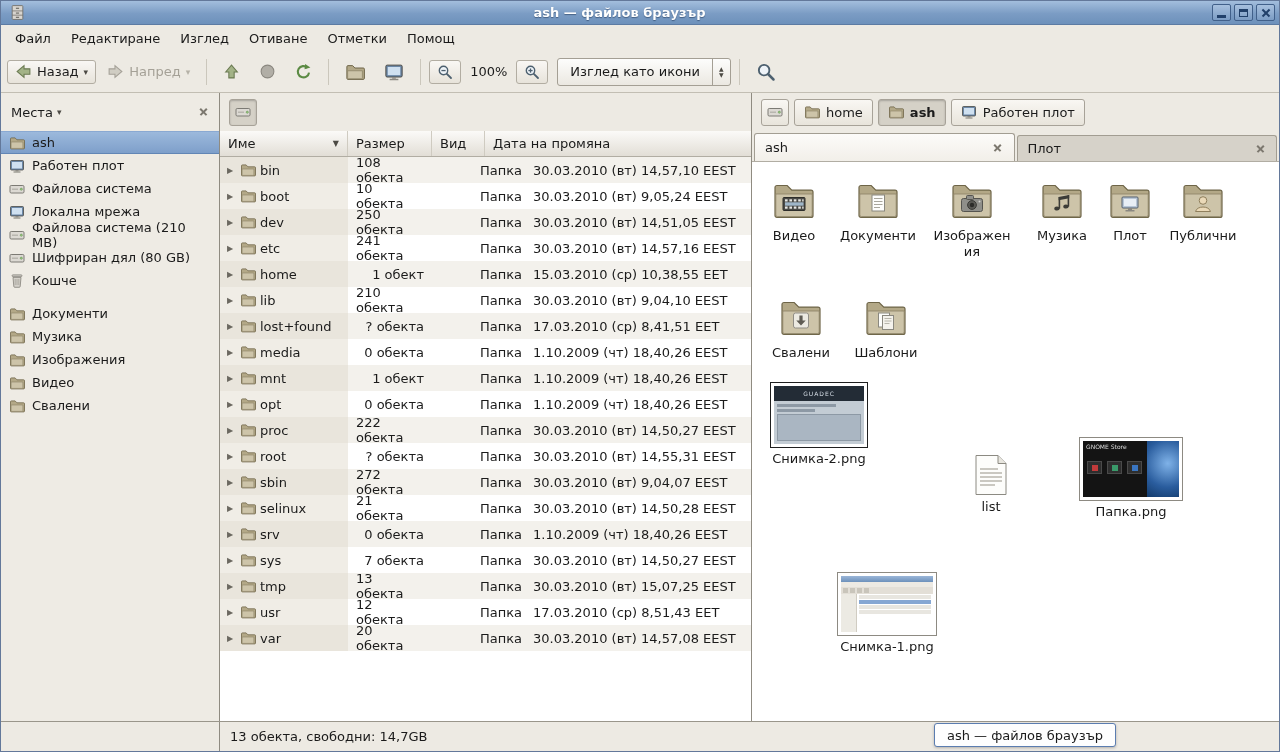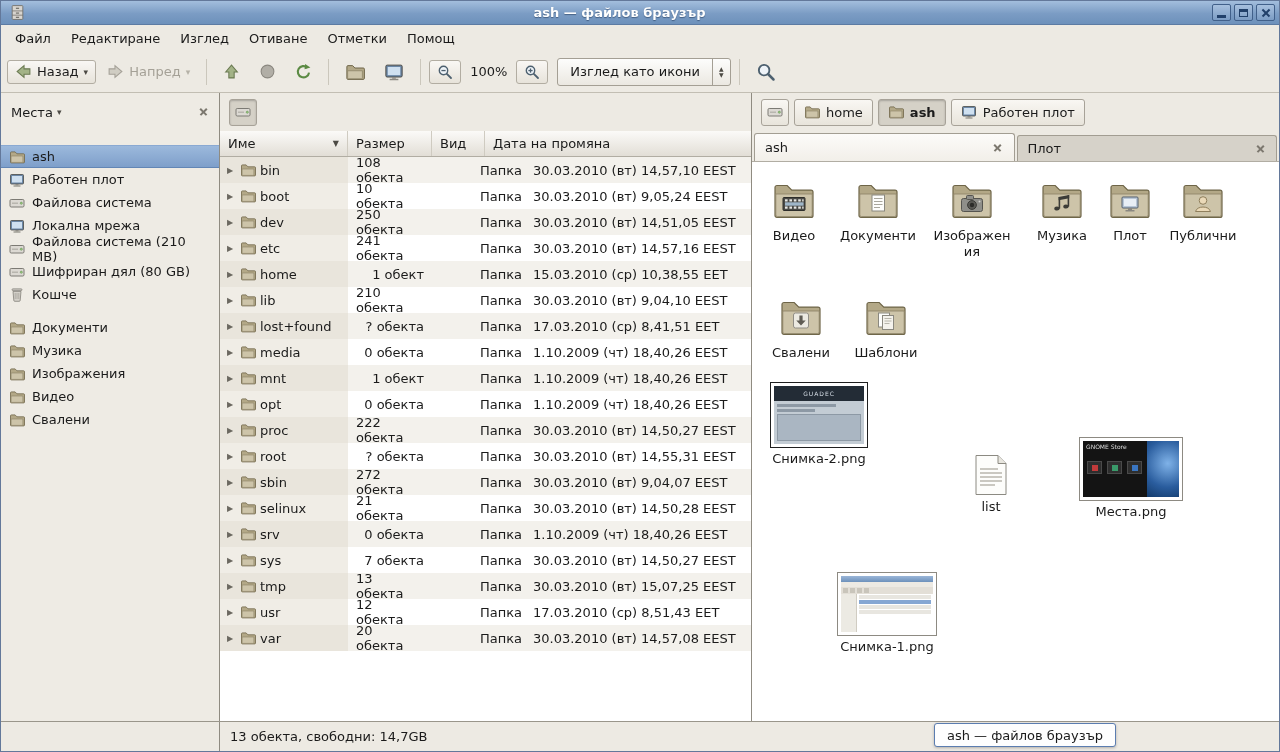--- a/index.html
+++ b/index.html
@@ -33,21 +33,21 @@
   .tb-btn.disabled .caret { color:#b6b2a8; }
   .tb-sep { width:1px; height:26px; background:#cbc7bc; margin:0 5px; }
   .zoom-label { padding:0 6px; }
   .combo { height:28px; margin-left:6px; border:1px solid #a49f94; border-radius:3px; background:linear-gradient(#fdfdfc,#ebe8e1); display:flex; align-items:stretch; }
   .combo-label { display:flex; align-items:center; padding:0 12px; }
   .combo-spin { width:18px; border-left:1px solid #a49f94; display:flex; flex-direction:column; align-items:center; justify-content:center; color:#4c4a44; }
   .combo-spin span { font-size:6px; line-height:6px; }
 
   
   .main { flex:1; display:flex; min-height:0; }
-  .sidebar { width:219px; flex:0 0 219px; border-right:1px solid #8f8b81; background:#eeebe4; display:flex; flex-direction:column;gap:14px; }
+  .sidebar { width:219px; flex:0 0 219px; border-right:1px solid #8f8b81; background:#eeebe4; display:flex; flex-direction:column; }
   .side-header { height:38px; flex:0 0 38px; display:flex; align-items:center; padding:0 10px; gap:4px; }
   .side-header .caret { font-size:9px; color:#4c4a44; }
   .side-header .spacer { flex:1; }
   .side-list { flex:1; }
   .side-item { height:23px; display:flex; align-items:center; gap:7px; padding:0 8px; }
   .side-item svg { flex:0 0 16px; }
   .side-item.selected { background:linear-gradient(#9cb9dc,#7e9fca); border-top:1px solid #8aa9d2; border-bottom:1px solid #6286b5; }
   .side-gap { height:10px; }
 
   
@@ -799,21 +799,21 @@
         <div class="gitem wide" style="left:324px; top:275px;">
           <div class="thumb">
             <div class="ts">
               <span class="ts-cap">GNOME Store</span>
               <span class="ts-swirl"></span>
               <span class="ts-sh s1"></span>
                 <span class="ts-sh s2"></span>
                 <span class="ts-sh s3"></span>
             </div>
           </div>
-          <span class="glabel">Места.png</span>
+          <span class="glabel">Папка.png</span>
         </div>
 
         <div class="gitem wide" style="left:80px; top:410px;">
           <div class="thumb">
             <div class="t1">
               <div class="t1-title"></div>
               <div class="t1-menu"></div>
               <div class="t1-tool">
                   <span class="t1-sq"></span>
                   <span class="t1-sq"></span>

